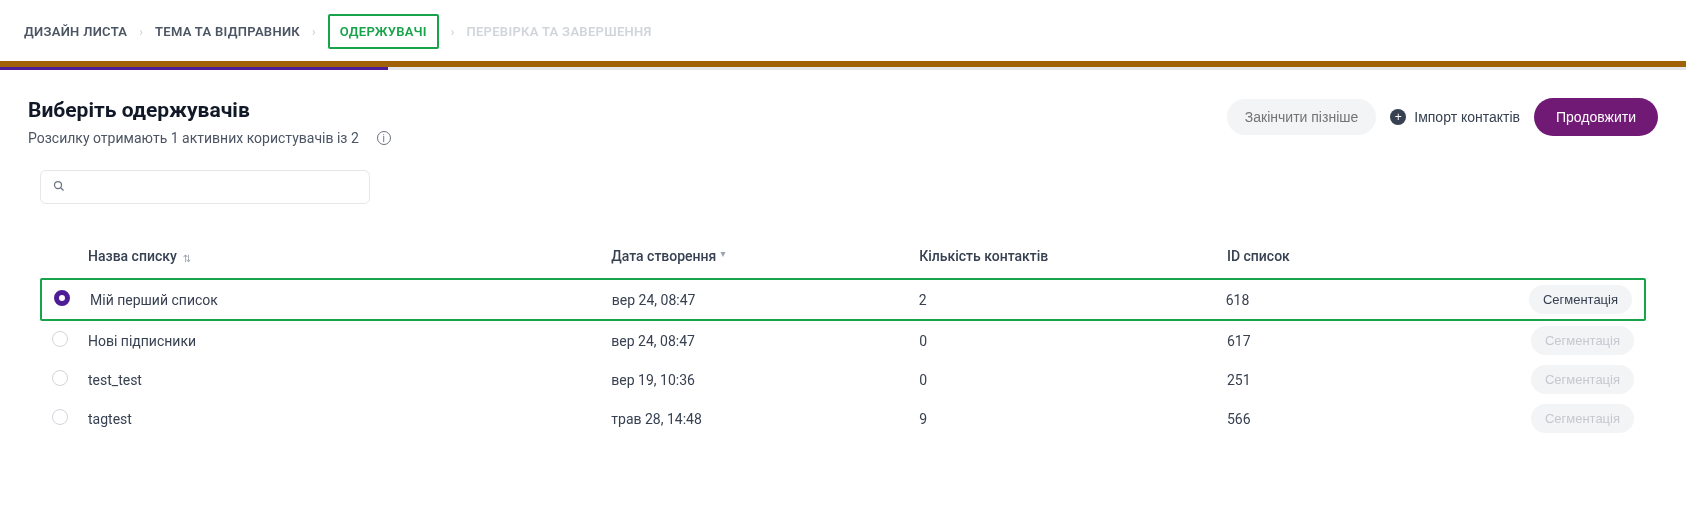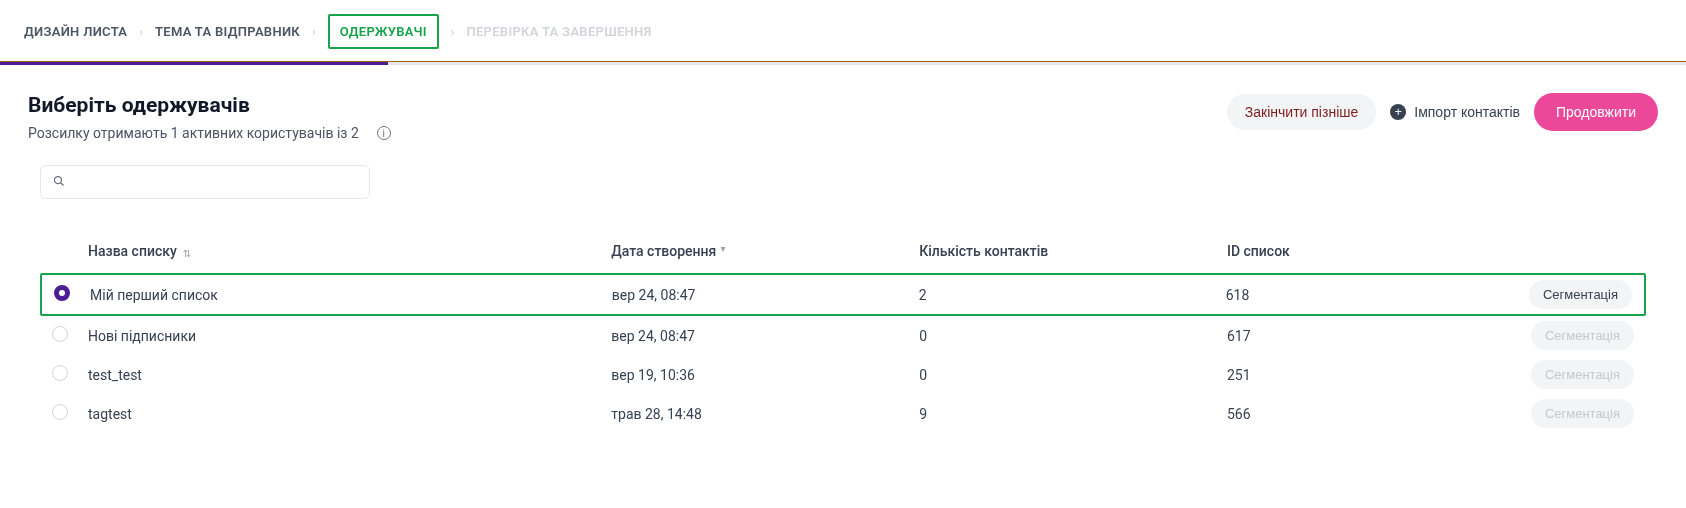--- a/index.html
+++ b/index.html
@@ -14,21 +14,21 @@
   font-size: 14px;
 }
 .breadcrumbs {
   display: flex;
   align-items: center;
   gap: 12px;
   padding: 14px 24px 12px;
   font-size: 13px;
   font-weight: 600;
   color: #6b7280;
-  border-bottom: 1px solid #a16207;
+  border-bottom: 6px solid #a16207;
 }
 .breadcrumb-item {
   text-transform: uppercase;
   letter-spacing: 0.3px;
   cursor: pointer;
 }
 .breadcrumb-item.completed {
   color: #4b5563;
 }
 .breadcrumb-item.active {
@@ -91,21 +91,21 @@
   display: flex;
   align-items: center;
   gap: 14px;
 }
 .btn-ghost {
   background: #f3f4f6;
   border: none;
   padding: 10px 18px;
   border-radius: 20px;
   font-size: 14px;
-  color: #7f1d1d;
+  color: #737373;
   cursor: pointer;
 }
 .btn-import {
   display: flex;
   align-items: center;
   gap: 8px;
   background: transparent;
   border: none;
   font-size: 14px;
   color: #374151;
@@ -117,21 +117,21 @@
   border-radius: 50%;
   background: #374151;
   color: #fff;
   display: inline-flex;
   align-items: center;
   justify-content: center;
   font-size: 12px;
   line-height: 1;
 }
 .btn-primary {
-  background: #ec4899;
+  background: #701a75;
   color: #fff;
   border: none;
   padding: 11px 22px;
   border-radius: 20px;
   font-size: 14px;
   font-weight: 500;
   cursor: pointer;
 }
 .content {
   padding: 20px 40px;

